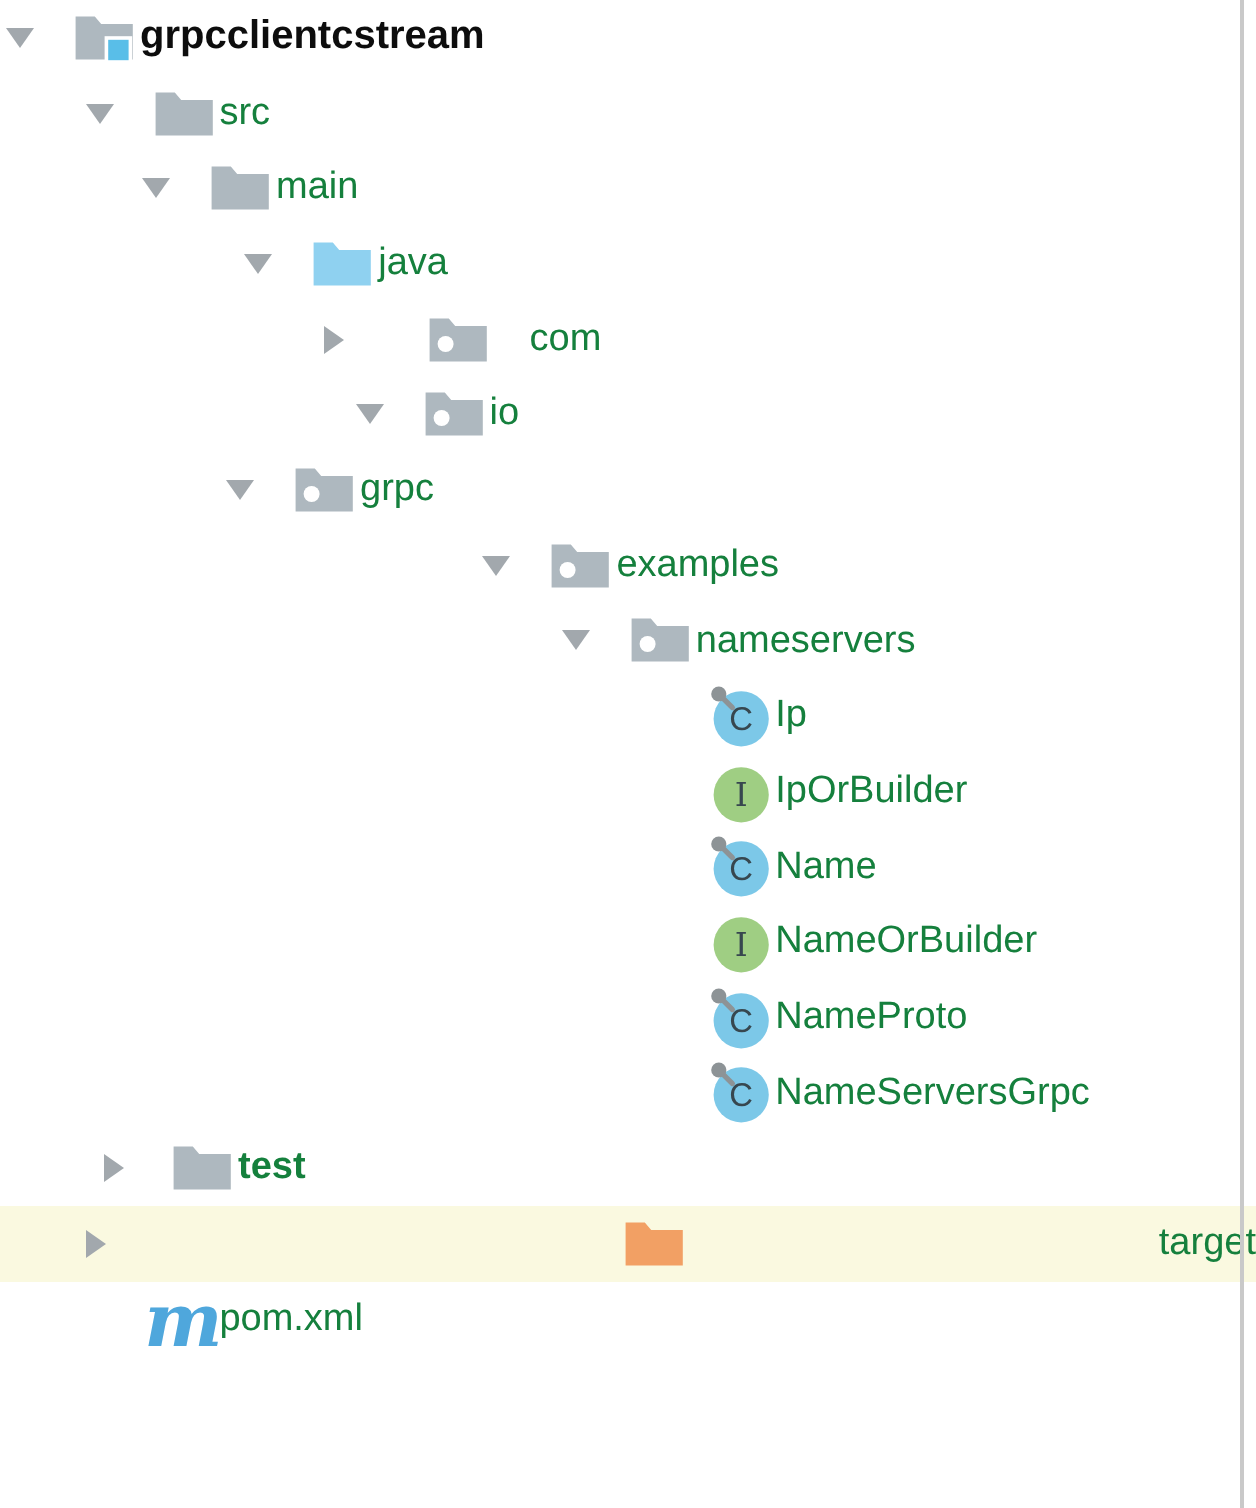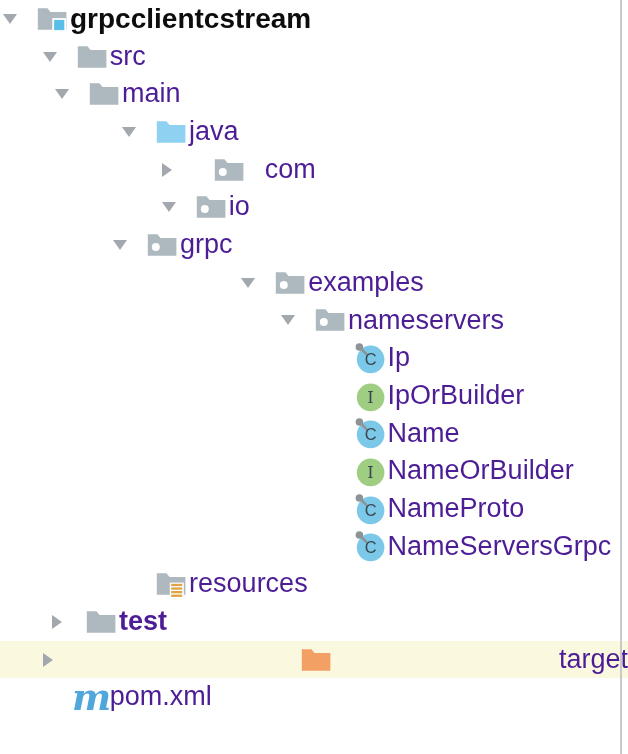--- a/index.html
+++ b/index.html
@@ -33,26 +33,26 @@
     border-bottom:7px solid transparent;
     border-left:10px solid #A2A8AD;
   }
   .icon-slot{
     width:32px;height:32px;flex:none;
     display:flex;align-items:center;justify-content:center;
     margin-right:2px;
   }
   .icon-slot svg{display:block;}
   .label{
-    font-size:27px;
-    color:#4c1d95;
+    font-size:19px;
+    color:#15803d;
     line-height:37.7px;
     letter-spacing:0;
   }
-  .label.bold{font-weight:bold;font-size:28px;color:#0d0d0d;}
+  .label.bold{font-weight:bold;font-size:20px;color:#0d0d0d;}
   .maven-m{
     font-family:"DejaVu Serif", serif;
     font-style:italic;
     font-weight:bold;
     font-size:37px;
     line-height:20px;
     color:#4FA7DC;
   }
   .vline{
     position:absolute;top:0;left:620px;
@@ -81,21 +81,21 @@
         <span class="arrow-slot">
           <span class="tri-down"></span>
         </span>
         <span class="icon-slot">
           <svg width="32" height="32" viewBox="0 0 16 16">
             <path d="M0.9 2.6 L5.7 2.6 L7.3 4.5 L15.2 4.5 L15.2 13.4 L0.9 13.4 Z" fill="#AEB8BF"></path>
           </svg>
         </span>
         <span class="label">src</span>
       </div>
-      <div class="row" style="padding-left: 55px;">
+      <div class="row" style="padding-left: 71px;">
         <span class="arrow-slot">
           <span class="tri-down"></span>
         </span>
         <span class="icon-slot">
           <svg width="32" height="32" viewBox="0 0 16 16">
             <path d="M0.9 2.6 L5.7 2.6 L7.3 4.5 L15.2 4.5 L15.2 13.4 L0.9 13.4 Z" fill="#AEB8BF"></path>
           </svg>
         </span>
         <span class="label">main</span>
       </div>
@@ -115,21 +115,21 @@
           <span class="tri-right"></span>
         </span>
         <span class="icon-slot">
           <svg width="32" height="32" viewBox="0 0 16 16">
             <path d="M0.9 2.6 L5.7 2.6 L7.3 4.5 L15.2 4.5 L15.2 13.4 L0.9 13.4 Z" fill="#AEB8BF"></path>
             <circle cx="4.9" cy="9" r="2" fill="#ffffff"></circle>
           </svg>
         </span>
         <span class="label">com</span>
       </div>
-      <div class="row" style="padding-left: 161.8px;">
+      <div class="row" style="padding-left: 161.8px; margin-left: 16px;">
         <span class="arrow-slot">
           <span class="tri-down"></span>
         </span>
         <span class="icon-slot">
           <svg width="32" height="32" viewBox="0 0 16 16">
             <path d="M0.9 2.6 L5.7 2.6 L7.3 4.5 L15.2 4.5 L15.2 13.4 L0.9 13.4 Z" fill="#AEB8BF"></path>
             <circle cx="4.9" cy="9" r="2" fill="#ffffff"></circle>
           </svg>
         </span>
         <span class="label">io</span>
@@ -230,34 +230,20 @@
         <span class="arrow-slot"></span>
         <span class="icon-slot">
           <svg width="32" height="32" viewBox="0 0 16 16">
             <circle cx="8.3" cy="8.7" r="6.9" fill="#7CC8E8"></circle>
             <path d="M3.9 3.7 L6.1 5.9" stroke="#8D9396" stroke-width="1.3" stroke-linecap="round"></path>
             <circle cx="2.7" cy="2.5" r="1.9" fill="#8D9396"></circle>
             <text x="8.3" y="11.5" text-anchor="middle" font-size="8.2" font-family="Liberation Sans, sans-serif" fill="#37474F">C</text>
           </svg>
         </span>
         <span class="label">NameServersGrpc</span>
-      </div>
-      <div class="row" style="padding-left: 122.1px;">
-        <span class="arrow-slot"></span>
-        <span class="icon-slot">
-          <svg width="32" height="32" viewBox="0 0 16 16">
-            <path d="M0.9 2.6 L5.7 2.6 L7.3 4.5 L15.2 4.5 L15.2 13.4 L0.9 13.4 Z" fill="#AEB8BF"></path>
-            <rect x="7.4" y="7.3" width="7" height="8.2" fill="#ffffff"></rect>
-            <rect x="8.1" y="7.9" width="5.5" height="1.15" fill="#DFA343"></rect>
-            <rect x="8.1" y="9.7" width="5.5" height="1.15" fill="#DFA343"></rect>
-            <rect x="8.1" y="11.5" width="5.5" height="1.15" fill="#DFA343"></rect>
-            <rect x="8.1" y="13.3" width="5.5" height="1.15" fill="#DFA343"></rect>
-          </svg>
-        </span>
-        <span class="label">resources</span>
       </div>
       <div class="row" style="padding-left: 52px; font-weight: bold;">
         <span class="arrow-slot">
           <span class="tri-right"></span>
         </span>
         <span class="icon-slot">
           <svg width="32" height="32" viewBox="0 0 16 16">
             <path d="M0.9 2.6 L5.7 2.6 L7.3 4.5 L15.2 4.5 L15.2 13.4 L0.9 13.4 Z" fill="#AEB8BF"></path>
           </svg>
         </span>

